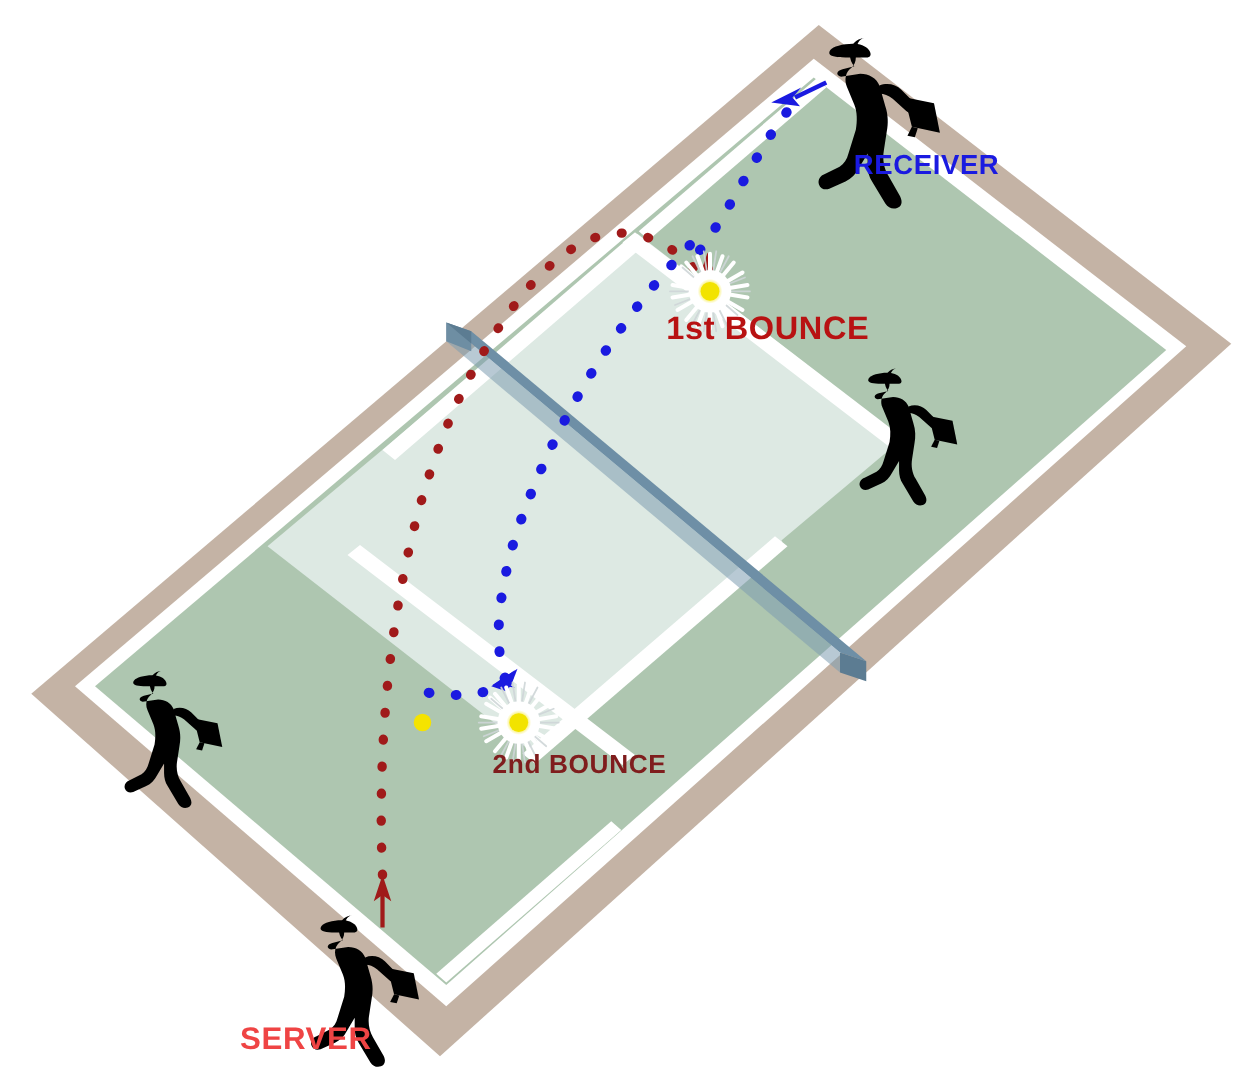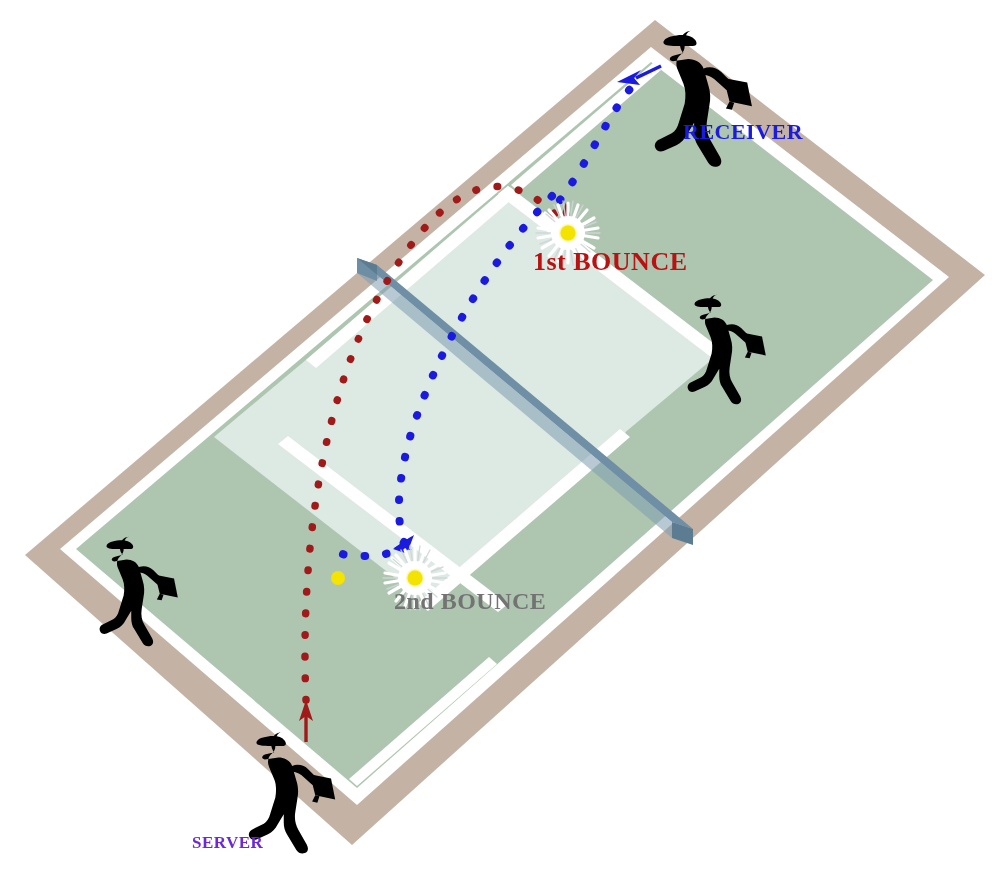--- a/index.html
+++ b/index.html
@@ -21,51 +21,50 @@
   }
   #court-svg {
     position: absolute;
     left: 0;
     top: 0;
     width: 1000px;
     height: 870px;
   }
   .label {
     position: absolute;
-    font-family: Liberation Serif, serif;
+    font-family: Liberation Sans, sans-serif;
     font-weight: bold;
     letter-spacing: 0.5px;
     white-space: nowrap;
     user-select: none;
     text-align: right;
   }
   #label-receiver {
     left: 683px;
     top: 119px;
     font-size: 22px;
     color: #1a1ae0;
   }
   #label-server {
     left: 192px;
     top: 817px;
-    font-size: 17px;
-    color: #6d28d9;
-    margin-top: 16px;
+    font-size: 25px;
+    color: #ef4444;
   }
   #label-first-bounce {
     left: 533px;
     top: 247px;
     font-size: 26px;
     color: #b81212;
   }
   #label-second-bounce {
     left: 394px;
-    top: 588px;
-    font-size: 24px;
-    color: #737373;
+    top: 600px;
+    font-size: 21px;
+    color: #7f1d1d;
   }
 </style>
 </head>
 <body>
 
 <div id="diagram-root">
 
   <svg id="court-svg" viewBox="0 0 1000 870">
     <defs>
       <radialGradient id="starGrad" cx="50%" cy="50%" r="50%">

